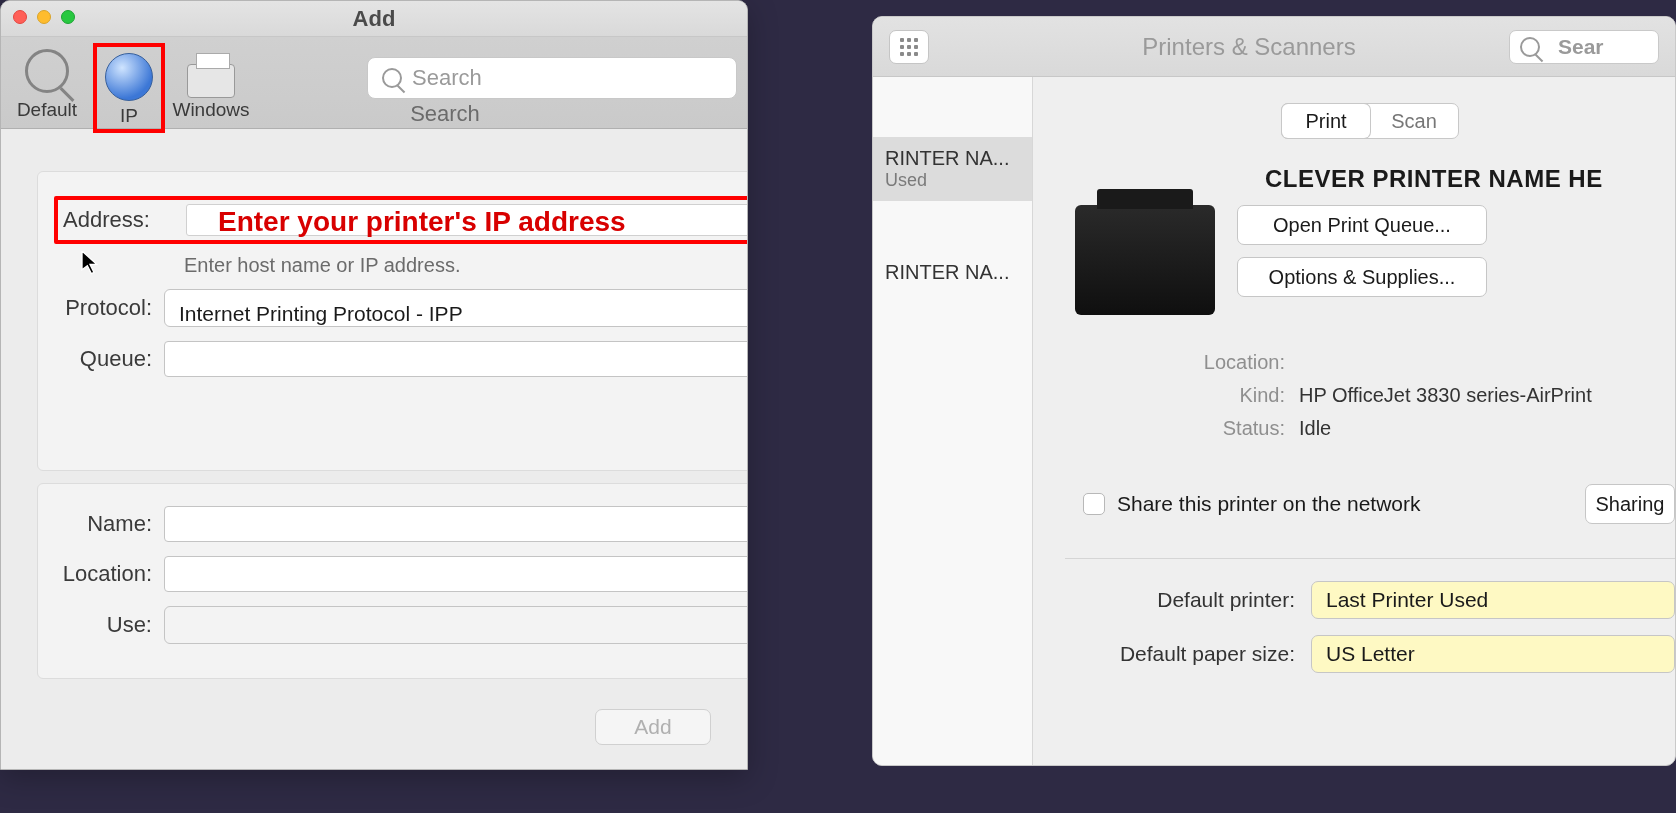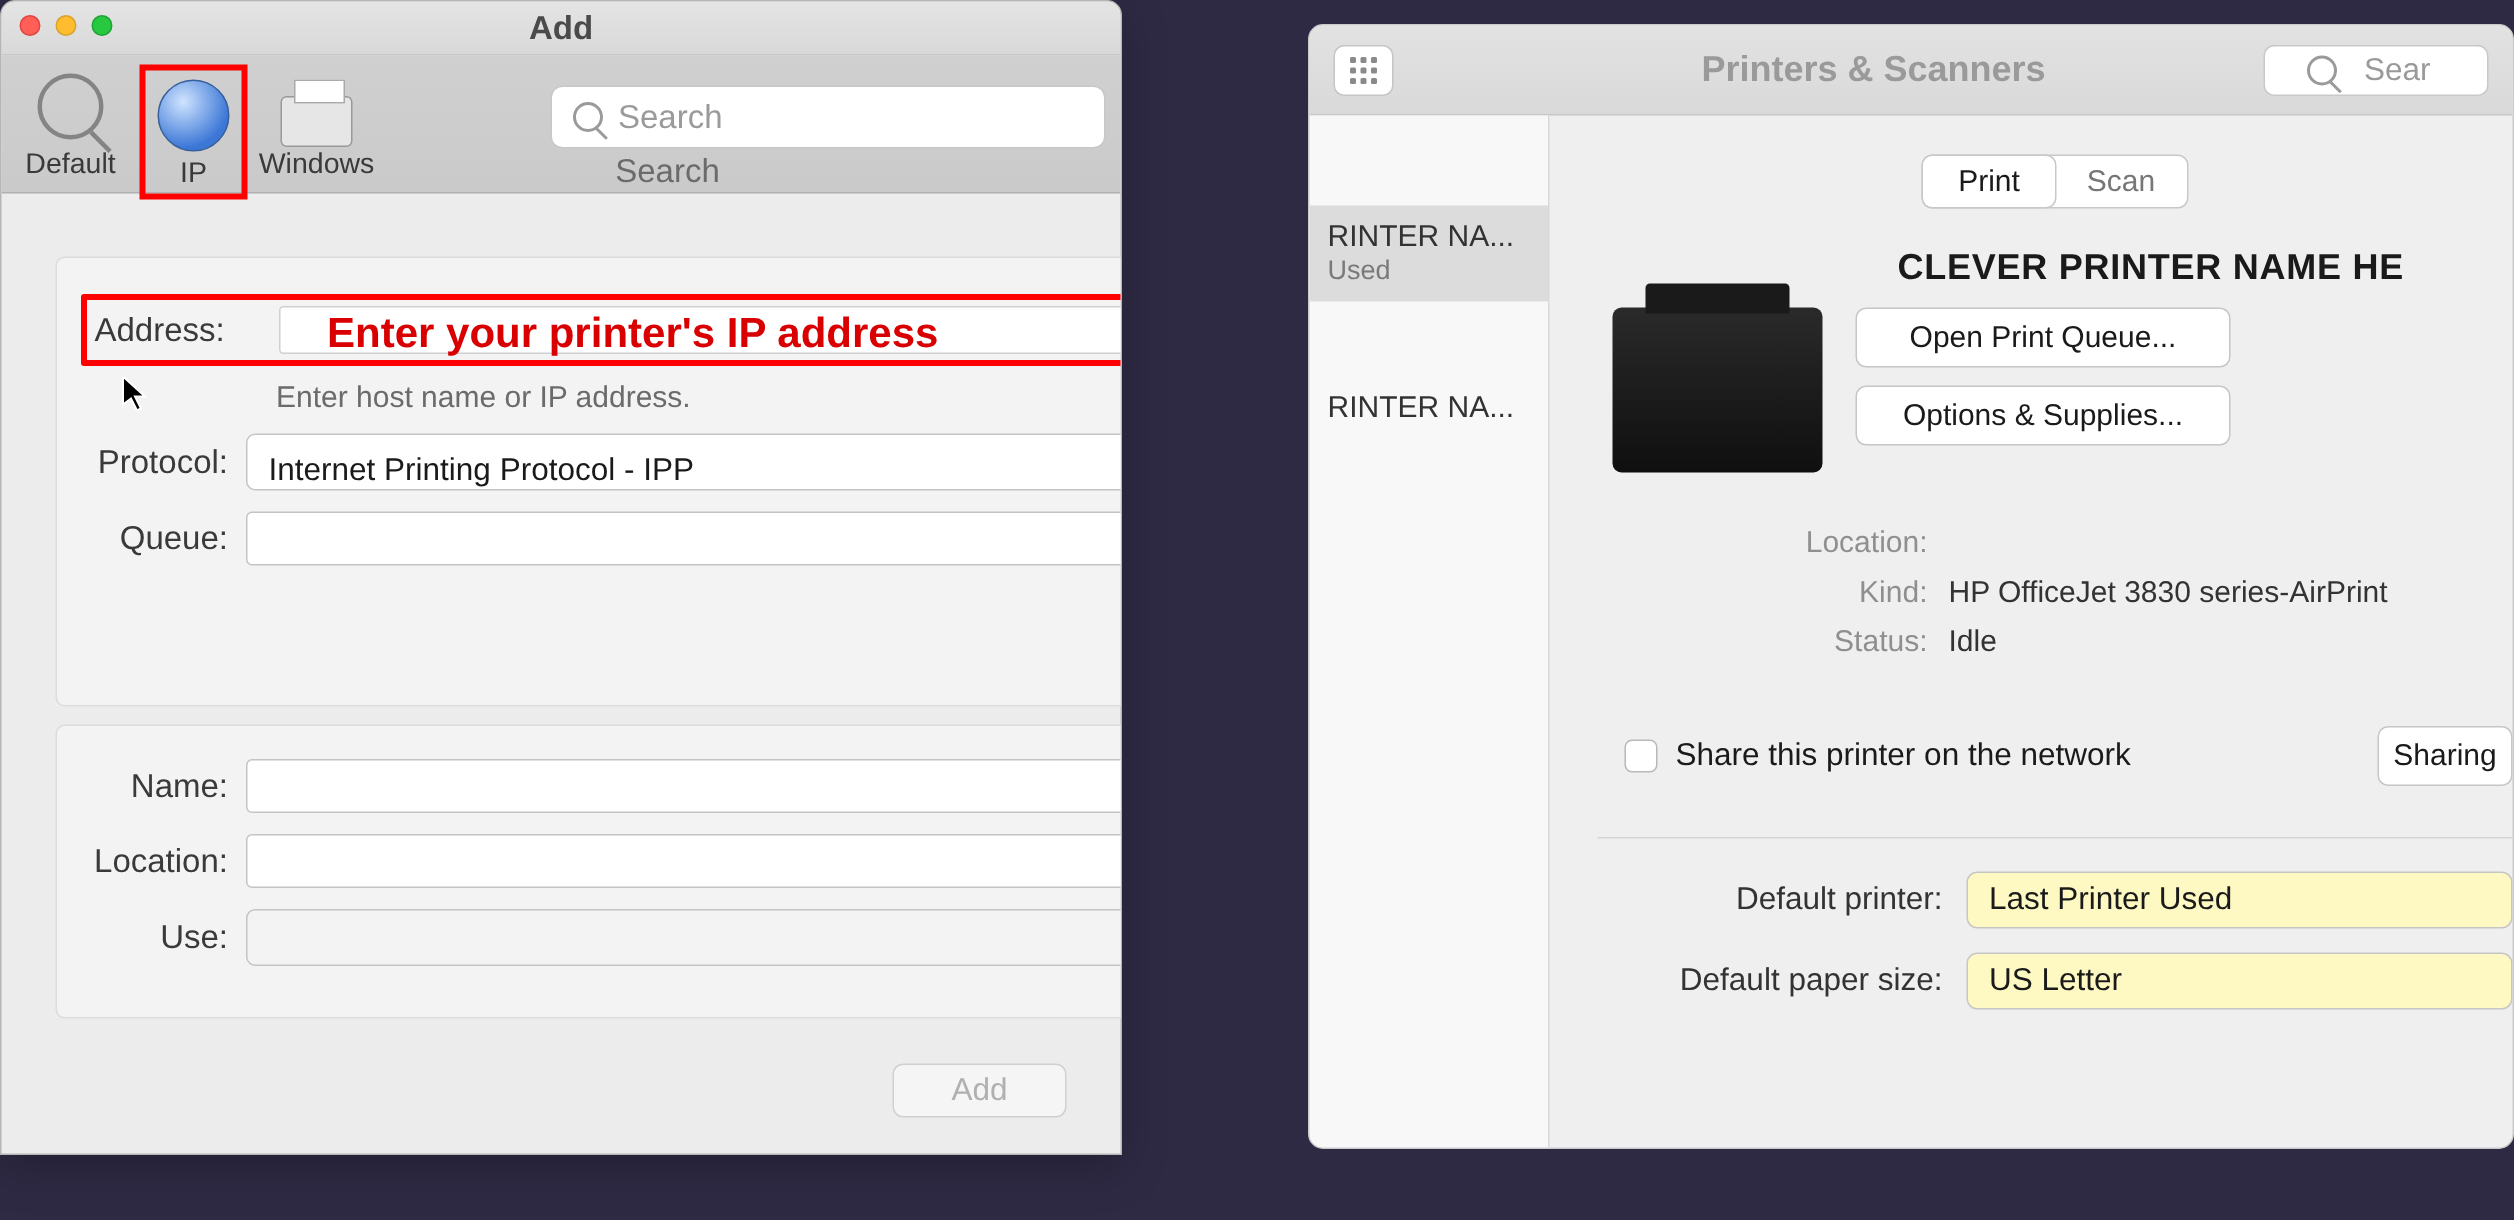--- a/index.html
+++ b/index.html
@@ -156,24 +156,24 @@
     height:60px;background:linear-gradient(#e2e2e2,#d9d9d9);
     border-bottom:1px solid #c7c7c7;
     display:flex;align-items:center;padding:0 16px;gap:14px;
   }
   .grid-btn{
     width:40px;height:34px;border:1px solid #c5c5c5;border-radius:7px;background:#fff;
     display:flex;align-items:center;justify-content:center;
   }
   .grid-dots{display:grid;grid-template-columns:repeat(3,4px);grid-gap:3px;}
   .grid-dots span{width:4px;height:4px;background:#8a8a8a;border-radius:1px;}
-  .ps-title{flex:1;text-align:center;font-size:24px;color:#9a9a9a;font-weight:700;margin-left:60px;}
+  .ps-title{flex:1;text-align:center;font-size:24px;color:#9a9a9a;font-weight:400;margin-left:60px;}
   .ps-search{
     width:150px;height:34px;background:#fff;border:1px solid #c9c9c9;border-radius:7px;
-    display:flex;align-items:center;padding:0 28px;color:#9a9a9a;
+    display:flex;align-items:center;padding:0 10px;color:#9a9a9a;font-weight:bold;
   }
   .ps-body{display:flex;height:calc(100% - 60px);}
   .ps-left{
     width:160px;border-right:1px solid #d7d7d7;background:#f8f8f8;
     padding-top:60px;
   }
   .ps-item{padding:10px 12px;font-size:20px;color:#333;}
   .ps-item.sel{background:#dcdcdc;}
   .ps-item .sub{color:#7a7a7a;font-size:18px;}
   .ps-right{flex:1;padding:26px 0 0 32px;position:relative;}

